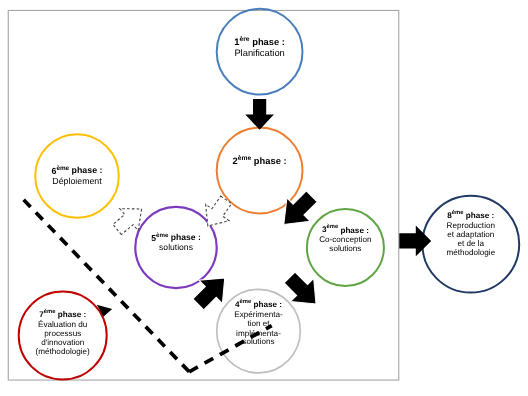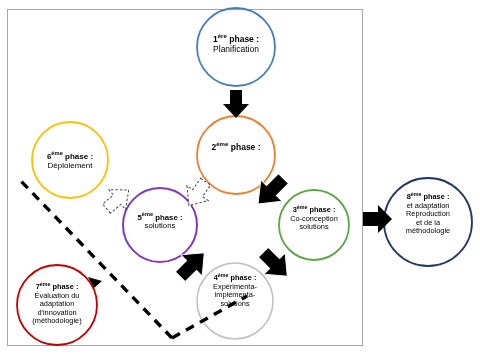--- a/index.html
+++ b/index.html
@@ -90,43 +90,44 @@
 
   <div class="circle-label" style="left:272px;top:204px;width:84px;font-size:7.4px;">
     <span class="ttl"><b>3<sup>ème</sup></b> <b>phase :</b></span>
     <span class="body-txt">Co-conception</span>
     <span class="body-txt">solutions</span>
   </div>
 
   <div class="circle-label" style="left:194px;top:272px;width:82px;font-size:7.4px;">
     <span class="ttl"><b>4<sup>ème</sup></b> <b>phase :</b></span>
     <span class="body-txt">Expérimenta-</span>
+    <span class="body-txt">tion et</span>
     <span class="body-txt">implémenta-</span>
     <span class="body-txt">solutions</span>
   </div>
 
   <div class="circle-label" style="left:114px;top:211px;width:92px;font-size:7.8px;">
     <span class="ttl"><b>5<sup>ème</sup></b> <b>phase :</b></span>
     <span class="body-txt">solutions</span>
   </div>
 
   <div class="circle-label" style="left:22px;top:150px;width:96px;font-size:8px;">
     <span class="ttl"><b>6<sup>ème</sup></b> <b>phase :</b></span>
     <span class="body-txt">Déploiement</span>
   </div>
 
   <div class="circle-label" style="left:10px;top:281px;width:94px;font-size:7.4px;">
     <span class="ttl"><b>7<sup>ème</sup></b> <b>phase :</b></span>
     <span class="body-txt">Évaluation du</span>
-    <span class="body-txt">adaptation</span>
+    <span class="body-txt">processus</span>
     <span class="body-txt">d'innovation</span>
     <span class="body-txt">(méthodologie)</span>
   </div>
 
   <div class="circle-label" style="left:384px;top:191px;width:88px;font-size:7.4px;">
     <span class="ttl"><b>8<sup>ème</sup></b> <b>phase :</b></span>
+    <span class="body-txt">Reproduction</span>
     <span class="body-txt">et adaptation</span>
-    <span class="body-txt">Reproduction</span>
     <span class="body-txt">et de la</span>
     <span class="body-txt">méthodologie</span>
   </div>
 
 </div>
 
 </body></html>

